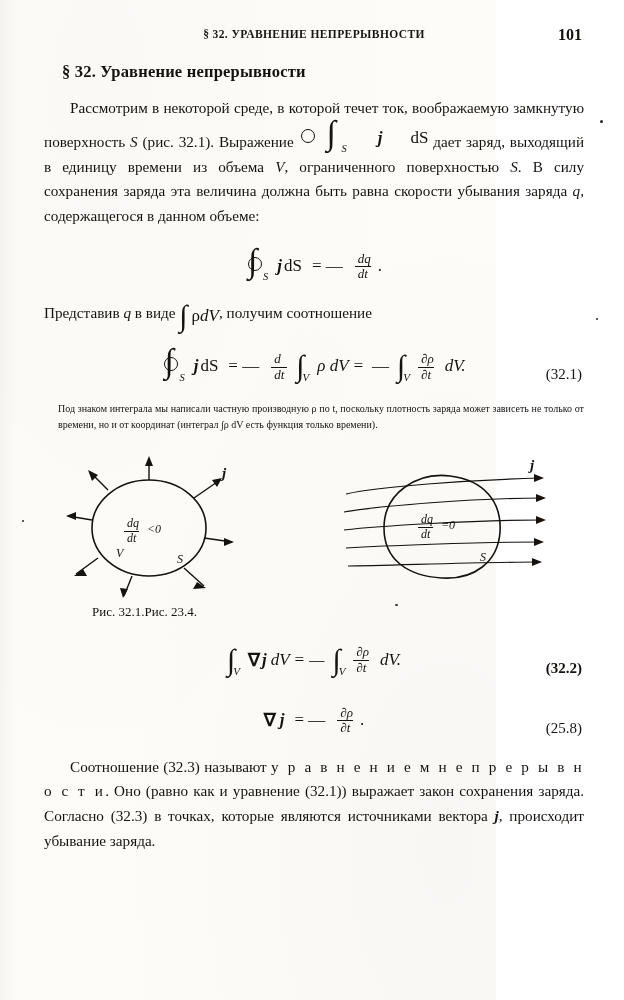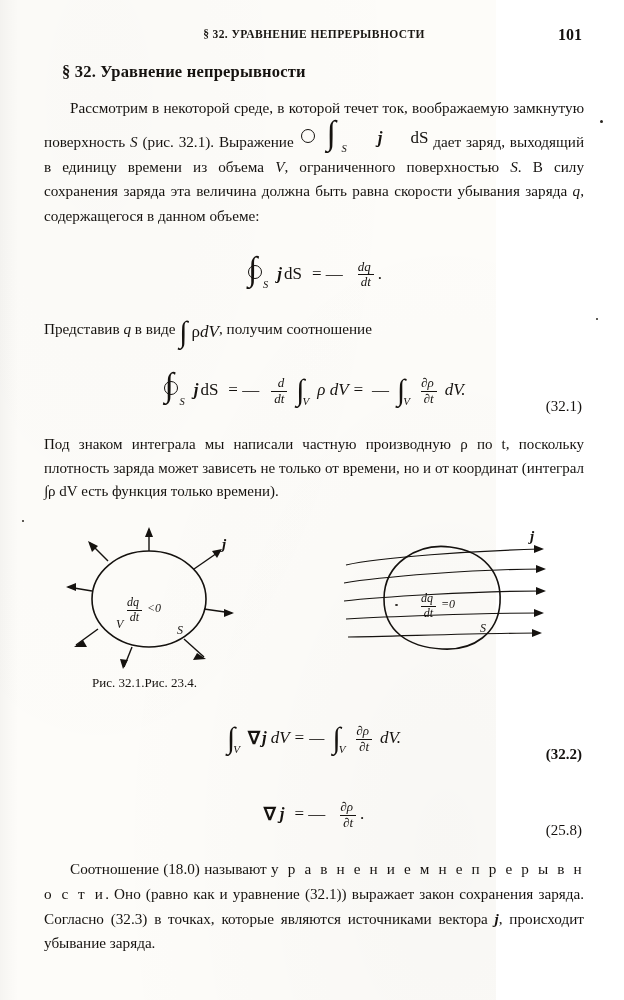--- a/index.html
+++ b/index.html
@@ -72,22 +72,23 @@
   
   p.body {
     font-size: 15.2px;
     line-height: 1.62;
     text-align: justify;
     margin: 0 0 6px 0;
     text-indent: 0;
   }
   p.body.indent { text-indent: 26px; }
   p.small {
-    font-size: 15px;
+    font-size: 10px;
     line-height: 1.55;
+    margin-left: 14px;
   }
   .ital { font-style: italic; }
   .bold { font-weight: normal; }
   .bi { font-weight: bold; font-style: italic; }
   .sp { letter-spacing: 2.4px; }
 
   
   .formula-row {
     position: relative;
     display: flex;
@@ -151,25 +152,25 @@
   .subi {
     font-size: 11px;
     font-style: italic;
     position: relative;
     top: 11px;
     left: -4px;
   }
   .frac {
     display: inline-flex;
     flex-direction: column;
-    align-items: flex-end;
+    align-items: flex-start;
     vertical-align: middle;
     font-size: 13px;
     line-height: 1.12;
-    margin: 16px 2px;
+    margin: 8px 2px;
     position: relative;
     top: 1px;
   }
   .frac .num { padding: 0 3px; font-style: italic; }
   .frac .den { padding: 0 3px; border-top: 1.2px solid #15120f; font-style: italic; }
   .nabla { font-size: 18px; font-weight: bold; }
 
   
   .figs {
     display: flex;
@@ -386,21 +387,21 @@
         <span class="frac">
           <span class="num">∂ρ</span>
           <span class="den">∂t</span>
         </span>
         <span>.</span>
       </span>
       <span class="eqno">(25.8)</span>
     </div>
 
     <p class="body indent" style="margin-top:12px;">
-      <span>Соотношение (18.0) называют </span><span class="sp">у р а в н е н и е м   н е п р е р ы в н о с т и</span><span>. Оно (равно как и уравнение (32.1)) выражает закон сохранения заряда. Согласно (32.3) в точках, которые являются источниками вектора </span><span class="bi">j</span><span>, происходит убывание заряда.</span>
+      <span>Соотношение (32.3) называют </span><span class="sp">у р а в н е н и е м   н е п р е р ы в н о с т и</span><span>. Оно (равно как и уравнение (32.1)) выражает закон сохранения заряда. Согласно (32.3) в точках, которые являются источниками вектора </span><span class="bi">j</span><span>, происходит убывание заряда.</span>
     </p>
 
   </div>
 
   <span class="mark" style="left:600px; top:120px; width:3px; height:3px;"></span>
   <span class="mark" style="left:596px; top:318px; width:2px; height:2px;"></span>
   <span class="mark" style="left:395px; top:604px; width:3px; height:2px;"></span>
   <span class="mark" style="left:22px; top:520px; width:2px; height:2px;"></span>
 </div>
 

